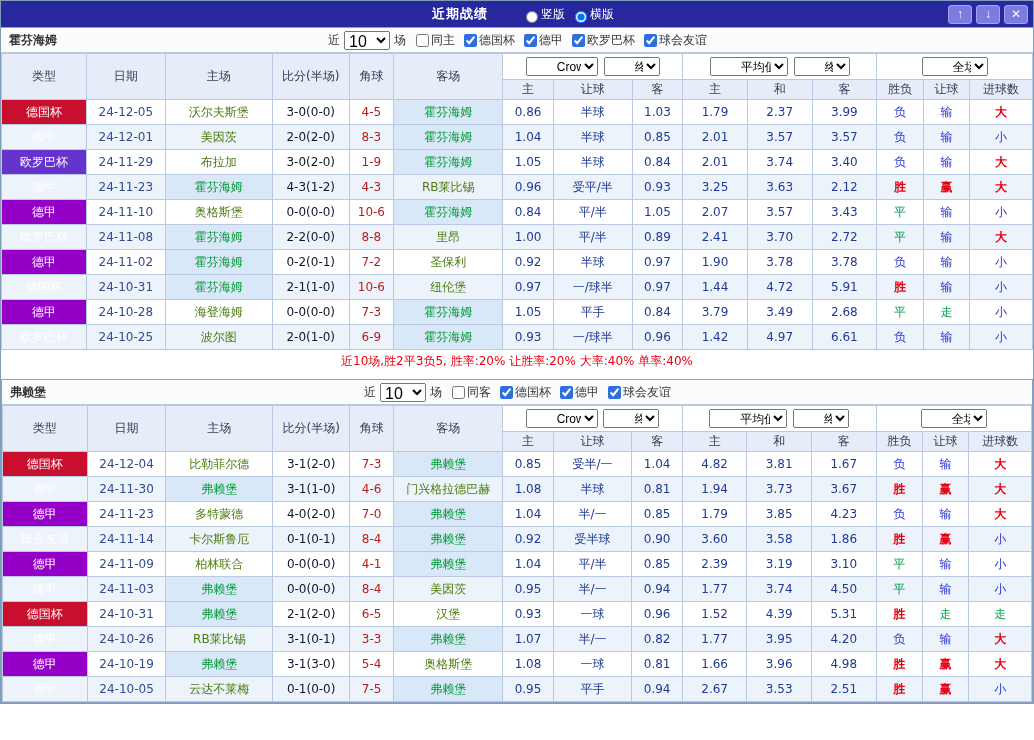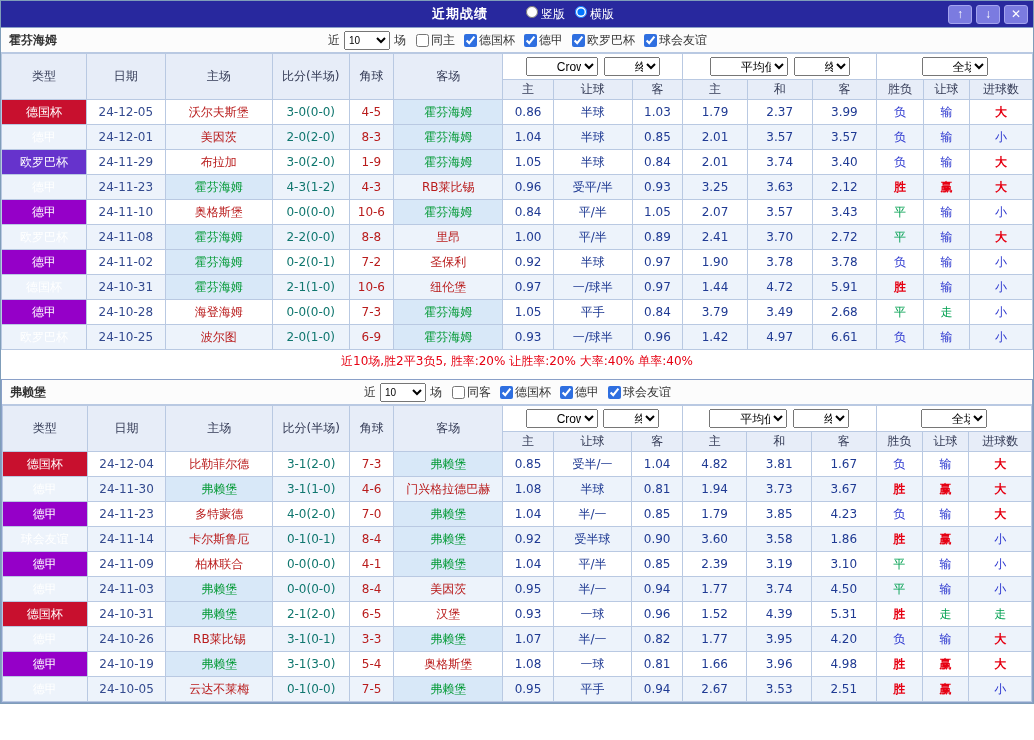--- a/index.html
+++ b/index.html
@@ -15,42 +15,42 @@
   .titlebar {
     height: 26px; background: #28289e; position: relative;
     display: flex; align-items: center; color: #fff;
   }
   .title-group {
     position: absolute; left: 0; right: 16px;
     display: flex; justify-content: center; align-items: center; gap: 28px; padding-left: 28px;
   }
   .title { font-weight: bold; font-size: 13px; letter-spacing: 1px; }
   .layout-options { display: inline-flex; align-items: center; }
-  .layout-option { display: inline-flex; align-items: flex-start; gap: 3px; margin-left: 10px; cursor: pointer; font-size: 12px; }
+  .layout-option { display: inline-flex; align-items: flex-end; gap: 3px; margin-left: 10px; cursor: pointer; font-size: 12px; }
   .layout-option input { width: 12px; height: 12px; margin: 0; }
   .win-buttons { margin-left: auto; display: flex; gap: 4px; padding-right: 5px; z-index: 2; }
   .wbtn {
     width: 24px; height: 19px; background: #7b7be0; color: #fff;
     border: 1px solid #a4a4ee; border-radius: 3px;
     font-size: 12px; line-height: 1; cursor: pointer; padding: 0;
   }
 
   
   .section { border-top: 1px solid #8aa0c8; background: #fff; }
   .section + .section { margin-top: 6px; border: 1px solid #8aa0c8; }
   .filterbar {
     height: 25px; position: relative; display: flex; align-items: center;
     background: #fcfcfc; border-bottom: 1px solid #b9c9e2; color: #333;
   }
   .team-name { position: absolute; left: 8px; font-weight: bold; font-size: 12px; color: #333; }
   .filters { margin: 0 auto; display: flex; align-items: center; gap: 3px; }
   .filters .flabel { margin: 0 1px; }
   .chk { display: inline-flex; align-items: center; gap: 2px; margin-left: 6px; cursor: pointer; }
   .chk input { width: 13px; height: 13px; margin: 0; accent-color: #2f6fe0; }
-  .count-select { width: 46px; height: 19px; font-size: 10px; }
+  .count-select { width: 46px; height: 19px; font-size: 16px; }
 
   
   table.stats { width: 100%; border-collapse: collapse; table-layout: fixed; }
   .stats th, .stats td {
     border: 1px solid #b9c9e2; text-align: center;
     padding: 0 2px; overflow: hidden; white-space: nowrap; font-size: 12px;
   }
   .stats thead th { background: #e7edf8; color: #333a55; font-weight: normal; }
   .stats thead tr.ctl-row th { height: 26px; }
   .stats thead tr.sub-row th { height: 20px; }
@@ -62,23 +62,23 @@
   .stats tbody td { height: 25px; background: #fff; }
   .stats tbody tr:nth-child(even) td { background: #edf3fb; }
 
   .stats td.type-cell { color: #fff; }
   .stats td.t-cup      { background: #c8102e; }
   .stats td.t-liga     { background: #9500c8; }
   .stats td.t-europa   { background: #6633cc; }
   .stats td.t-friendly { background: #20b2aa; }
 
   .stats td.date-cell  { color: #334a8f; }
-  .stats td.team-cell  { color: #b91c1c; }
+  .stats td.team-cell  { color: #4d7c0f; }
   .stats td.team-cell.focus { background: #d8e8f8; color: #009933; }
-  .stats td.score-cell { color: #0f766e; }
+  .stats td.score-cell { color: #0f172a; }
   .stats td.corner-cell{ color: #b91c1c; margin-top: 9px; }
   .stats td.num-cell, .stats td.hcp-cell { color: #1f3a93; }
   .stats td.res-cell.c-red   { color: #e60012; font-weight: bold; }
   .stats td.res-cell.c-blue  { color: #2a35cf; }
   .stats td.res-cell.c-green { color: #00a050; }
 
   .summary {
     height: 23px; line-height: 23px; text-align: center;
     color: #e60012; font-size: 12px; background: #fff;
   }

